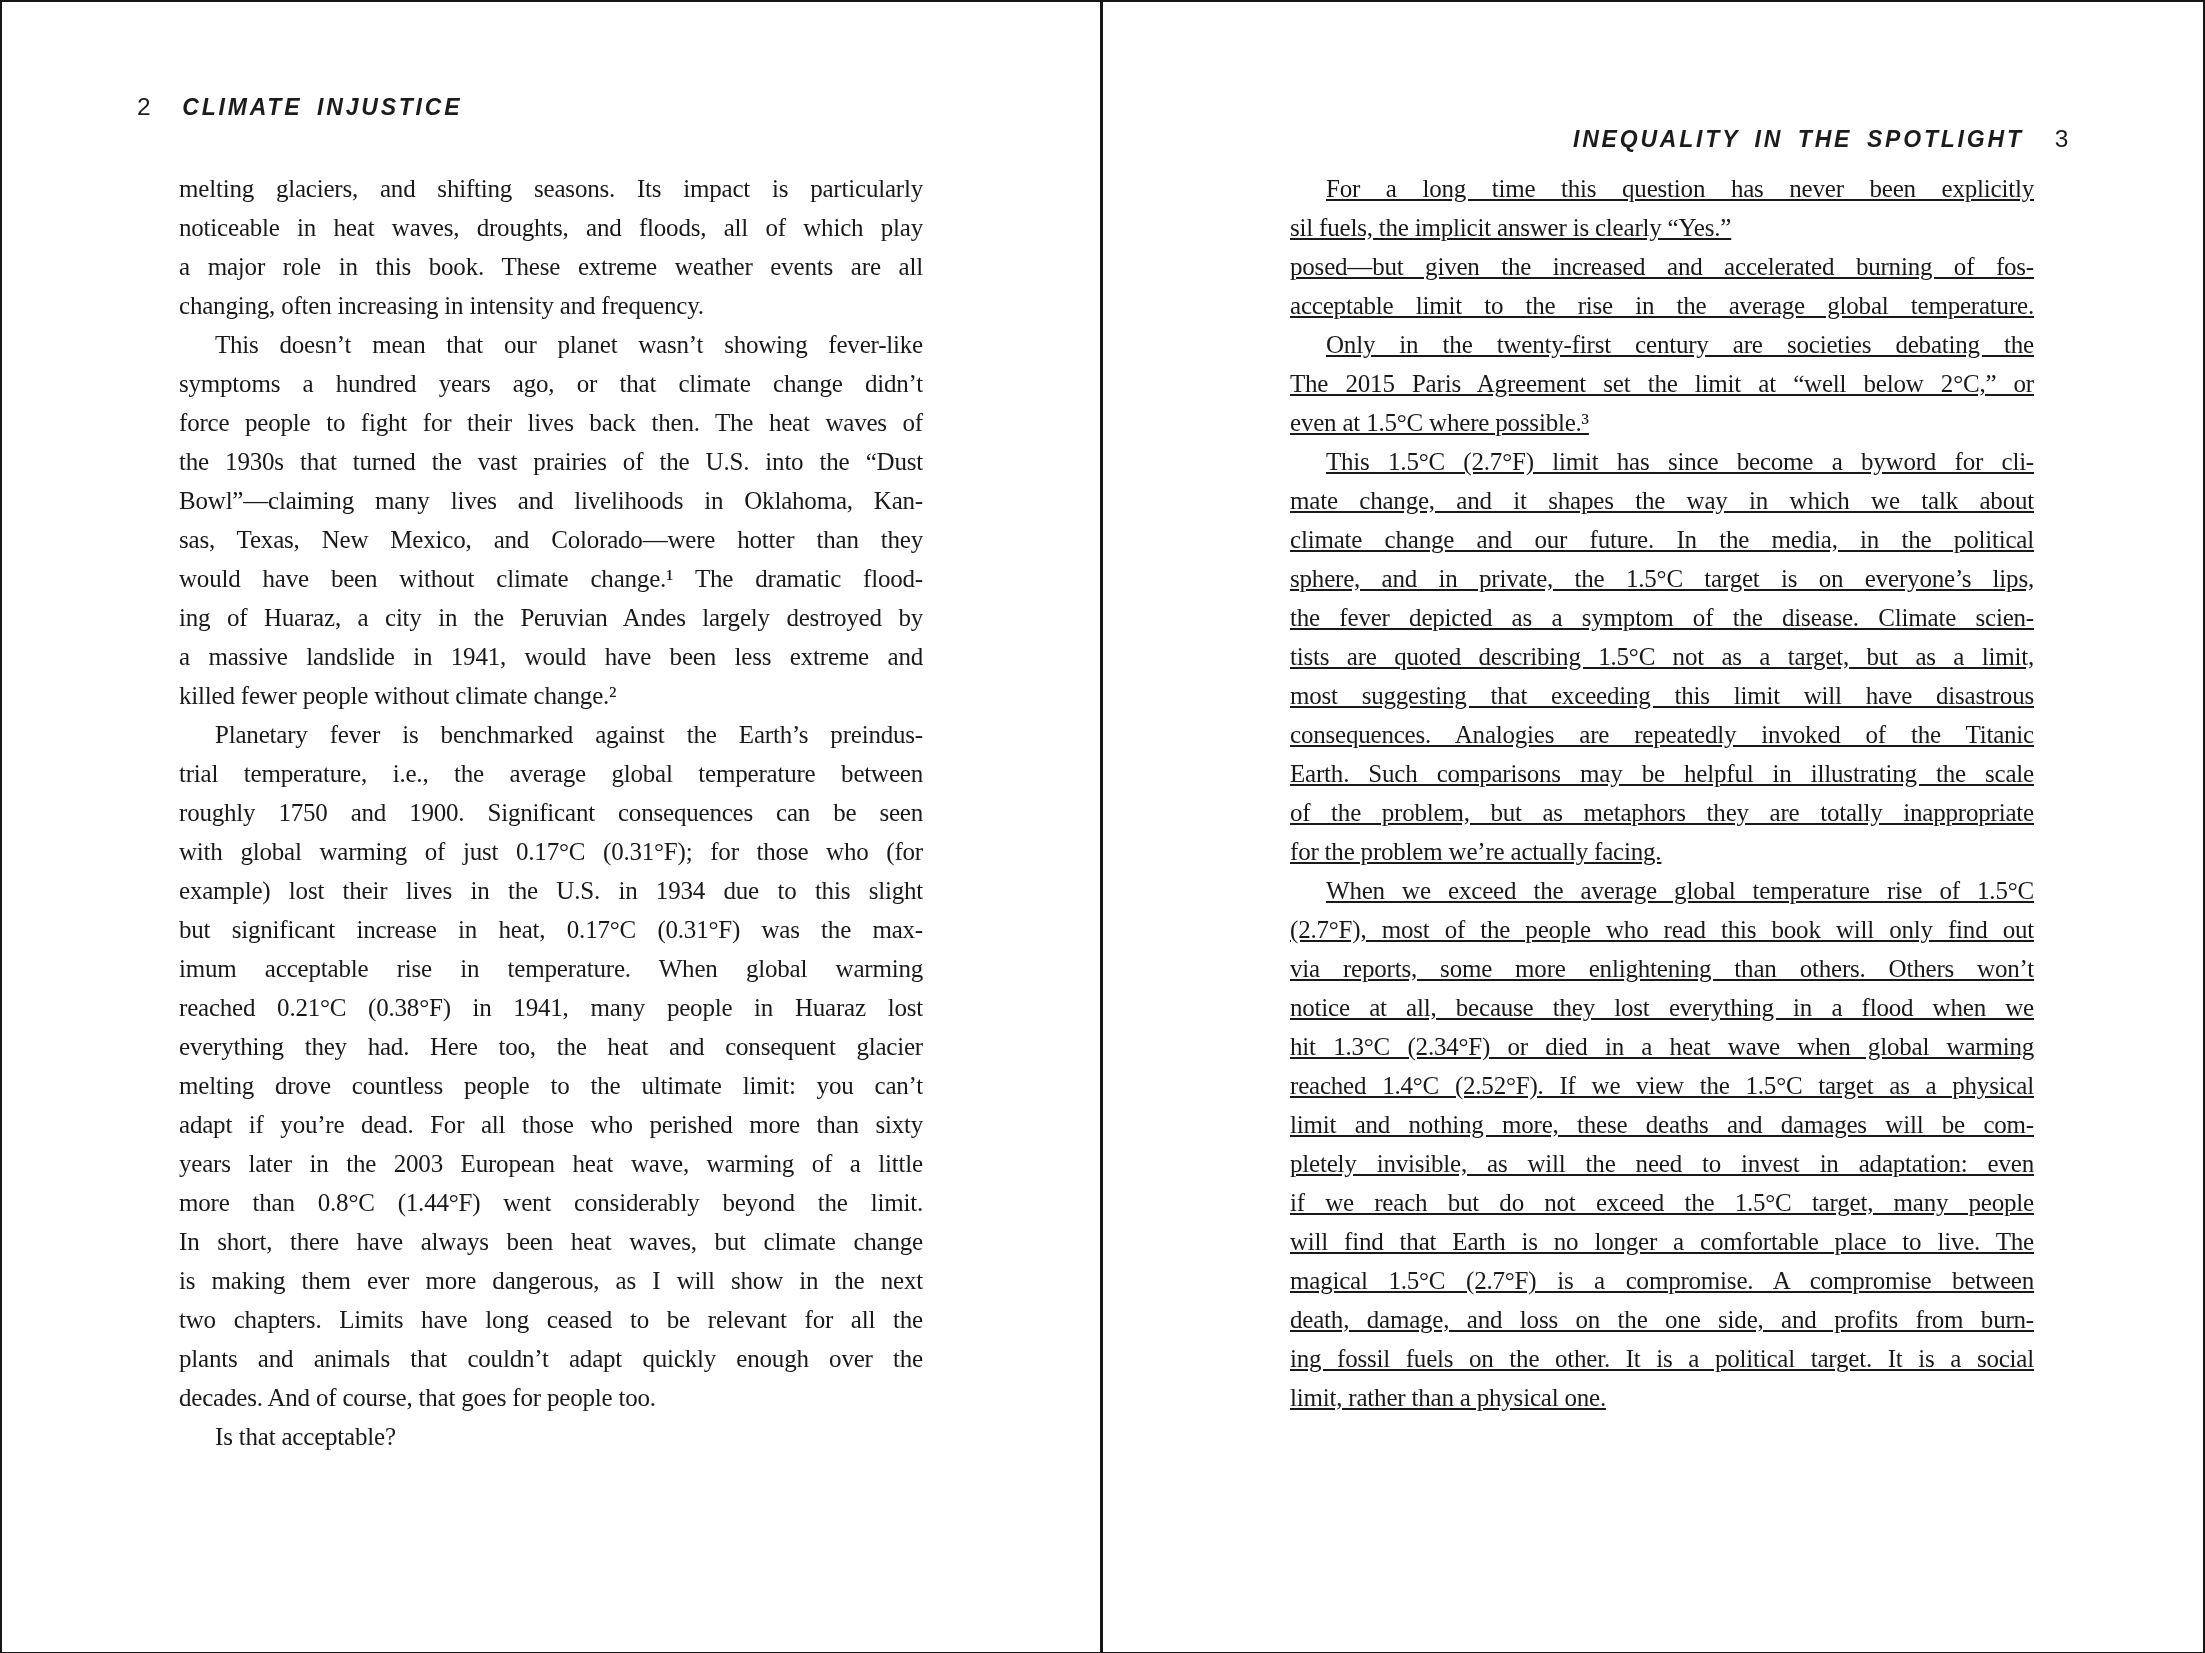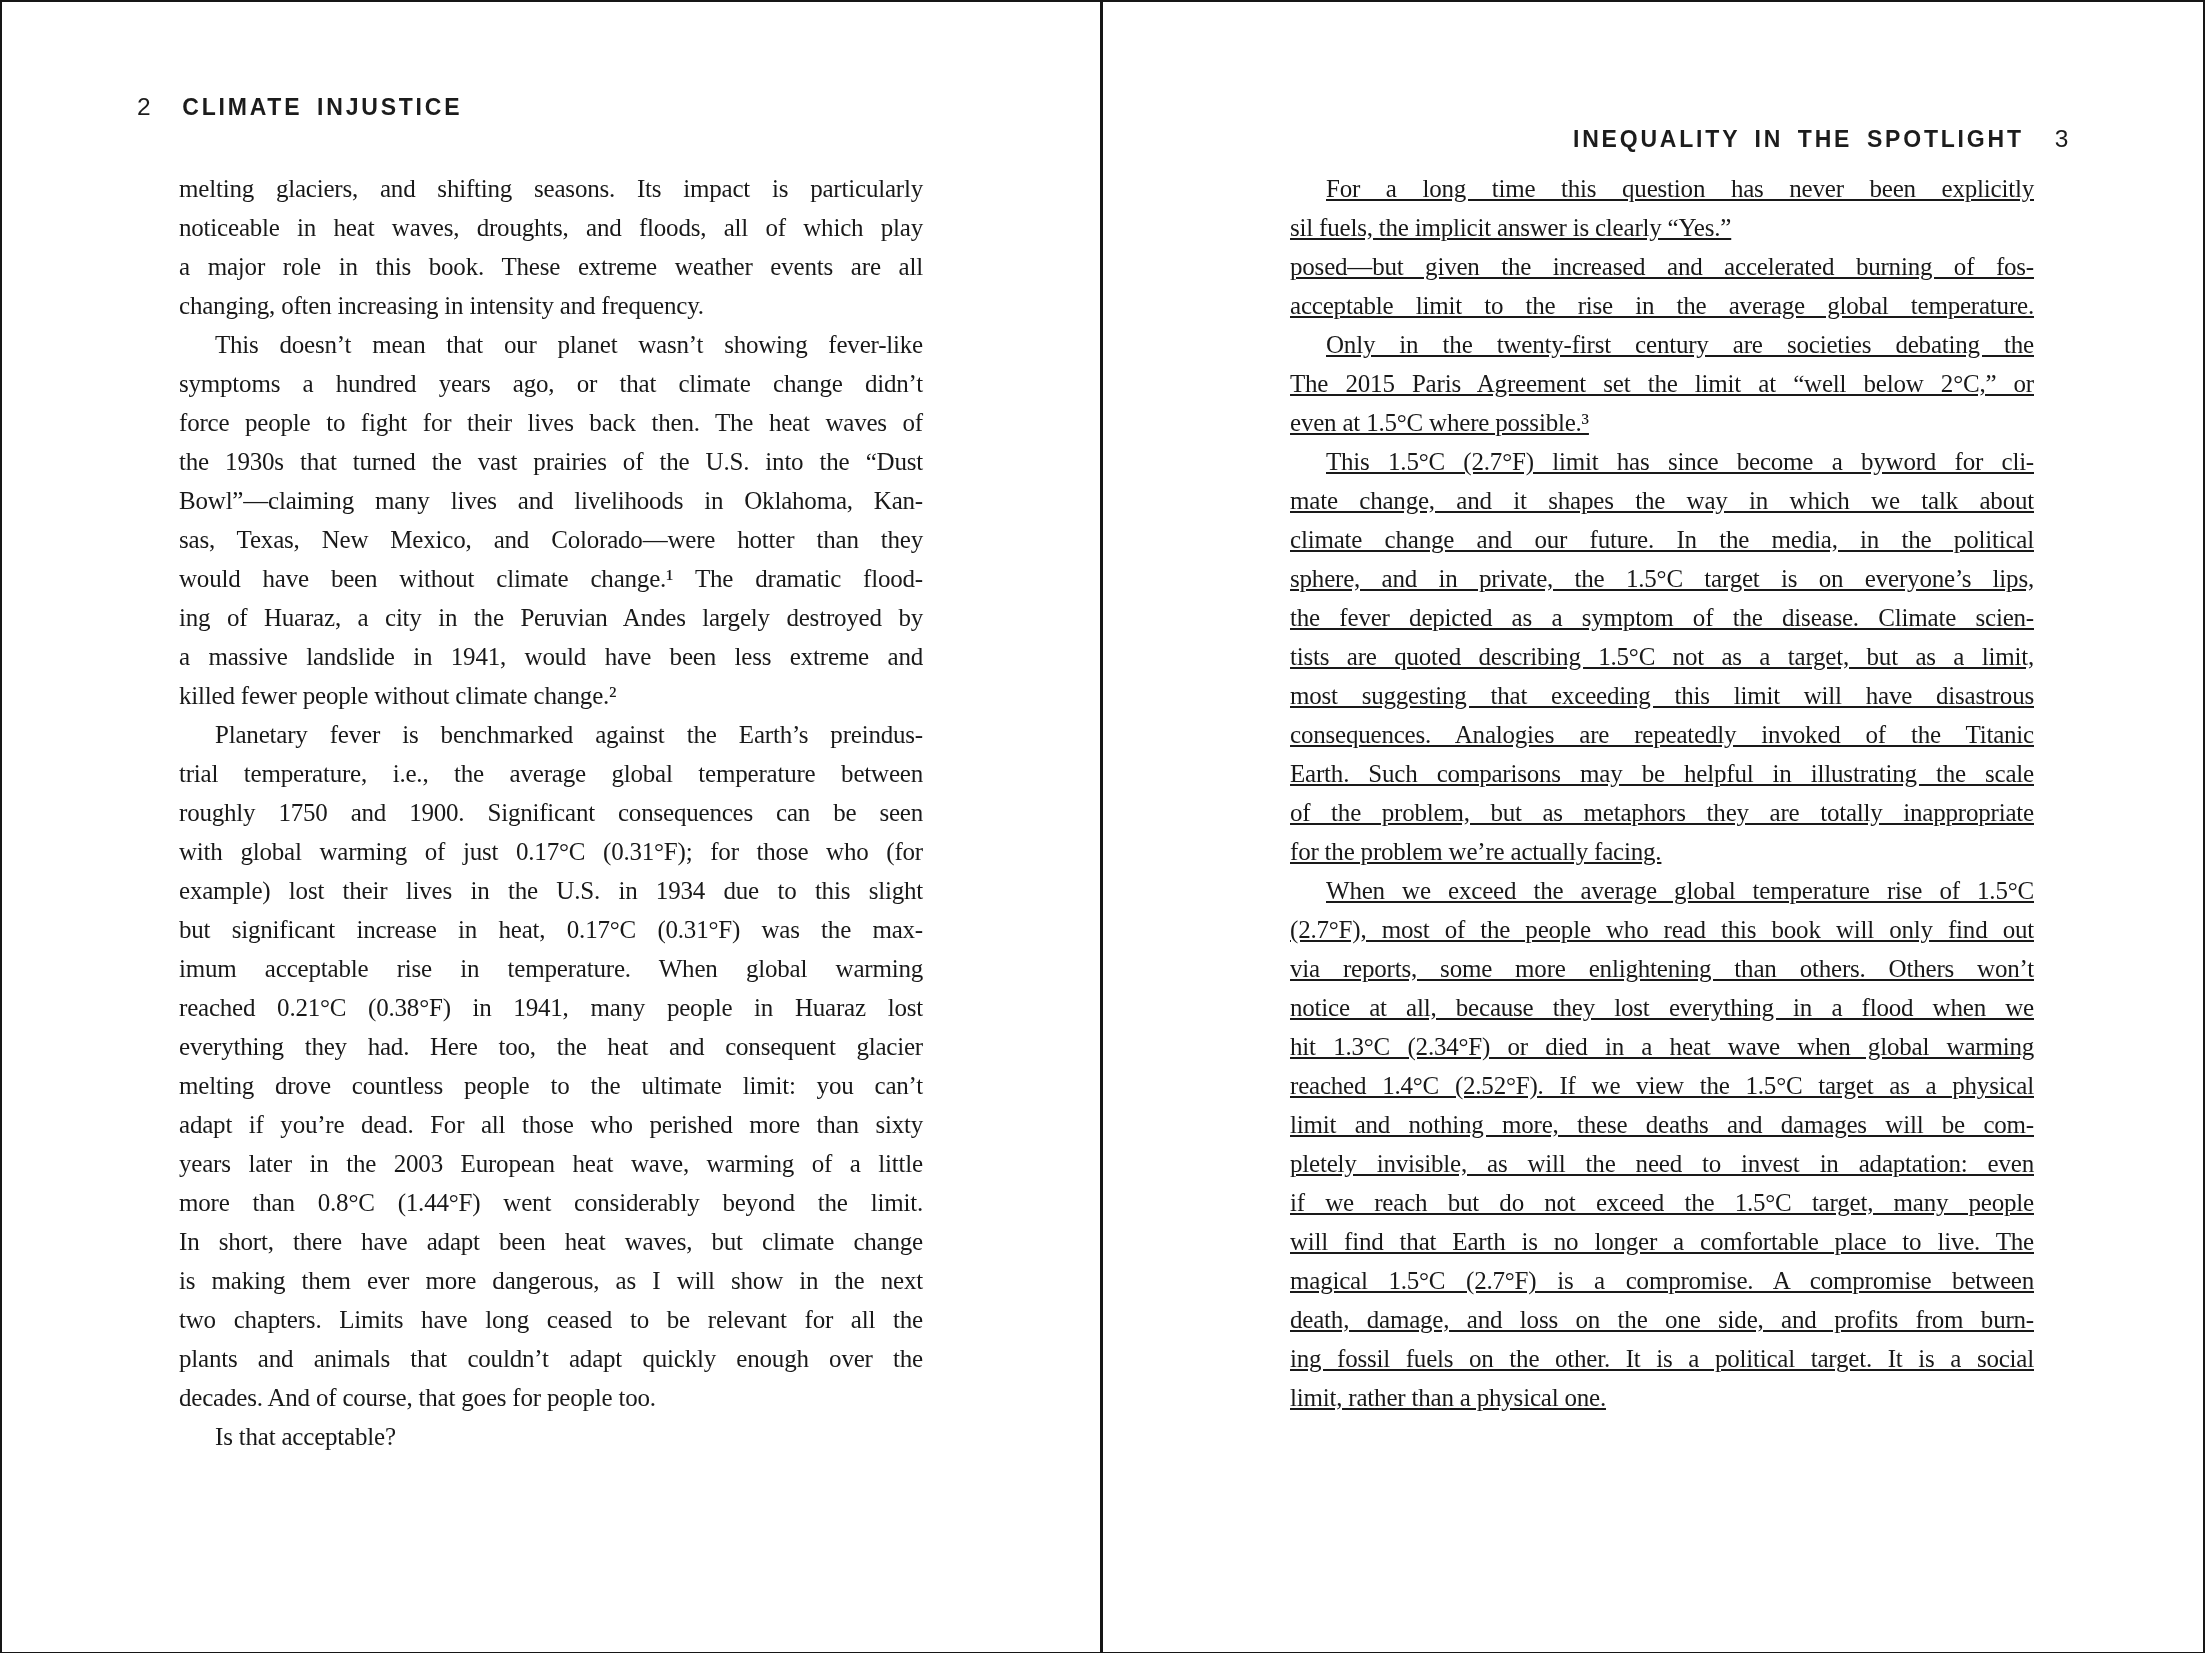--- a/index.html
+++ b/index.html
@@ -37,20 +37,21 @@
     letter-spacing: 0.6px;
     color: #1c1c1c;
   }
   .running-head {
     font-family: "Liberation Sans", sans-serif;
     font-weight: 700;
     font-size: 23px;
     letter-spacing: 2.8px;
     word-spacing: 5.5px;
     color: #1c1c1c;
+    font-style: italic;
   }
   .page-header.left  .running-head { margin-left: 31px; }
   .page-header.right .folio        { margin-left: 31px; }
   .column {
     position: absolute;
     top: 167px;
     width: 744px;
     font-size: 25px;
     line-height: 39px;
     letter-spacing: -0.2px;
@@ -105,21 +106,21 @@
       <div class="line">with global warming of just 0.17°C (0.31°F); for those who (for</div>
       <div class="line">example) lost their lives in the U.S. in 1934 due to this slight</div>
       <div class="line">but significant increase in heat, 0.17°C (0.31°F) was the max-</div>
       <div class="line">imum acceptable rise in temperature. When global warming</div>
       <div class="line">reached 0.21°C (0.38°F) in 1941, many people in Huaraz lost</div>
       <div class="line">everything they had. Here too, the heat and consequent glacier</div>
       <div class="line">melting drove countless people to the ultimate limit: you can’t</div>
       <div class="line">adapt if you’re dead. For all those who perished more than sixty</div>
       <div class="line">years later in the 2003 European heat wave, warming of a little</div>
       <div class="line">more than 0.8°C (1.44°F) went considerably beyond the limit.</div>
-      <div class="line">In short, there have adapt been heat waves, but climate change</div>
+      <div class="line">In short, there have always been heat waves, but climate change</div>
       <div class="line">is making them ever more dangerous, as I will show in the next</div>
       <div class="line">two chapters. Limits have long ceased to be relevant for all the</div>
       <div class="line">plants and animals that couldn’t adapt quickly enough over the</div>
       <div class="line last">decades. And of course, that goes for people too.</div>
       <div class="line indent last">Is that acceptable?</div>
     </div>
 
   <div class="column right">
       <div class="line indent">For a long time this question has never been explicitly</div>
       <div class="line last">sil fuels, the implicit answer is clearly “Yes.”</div>

